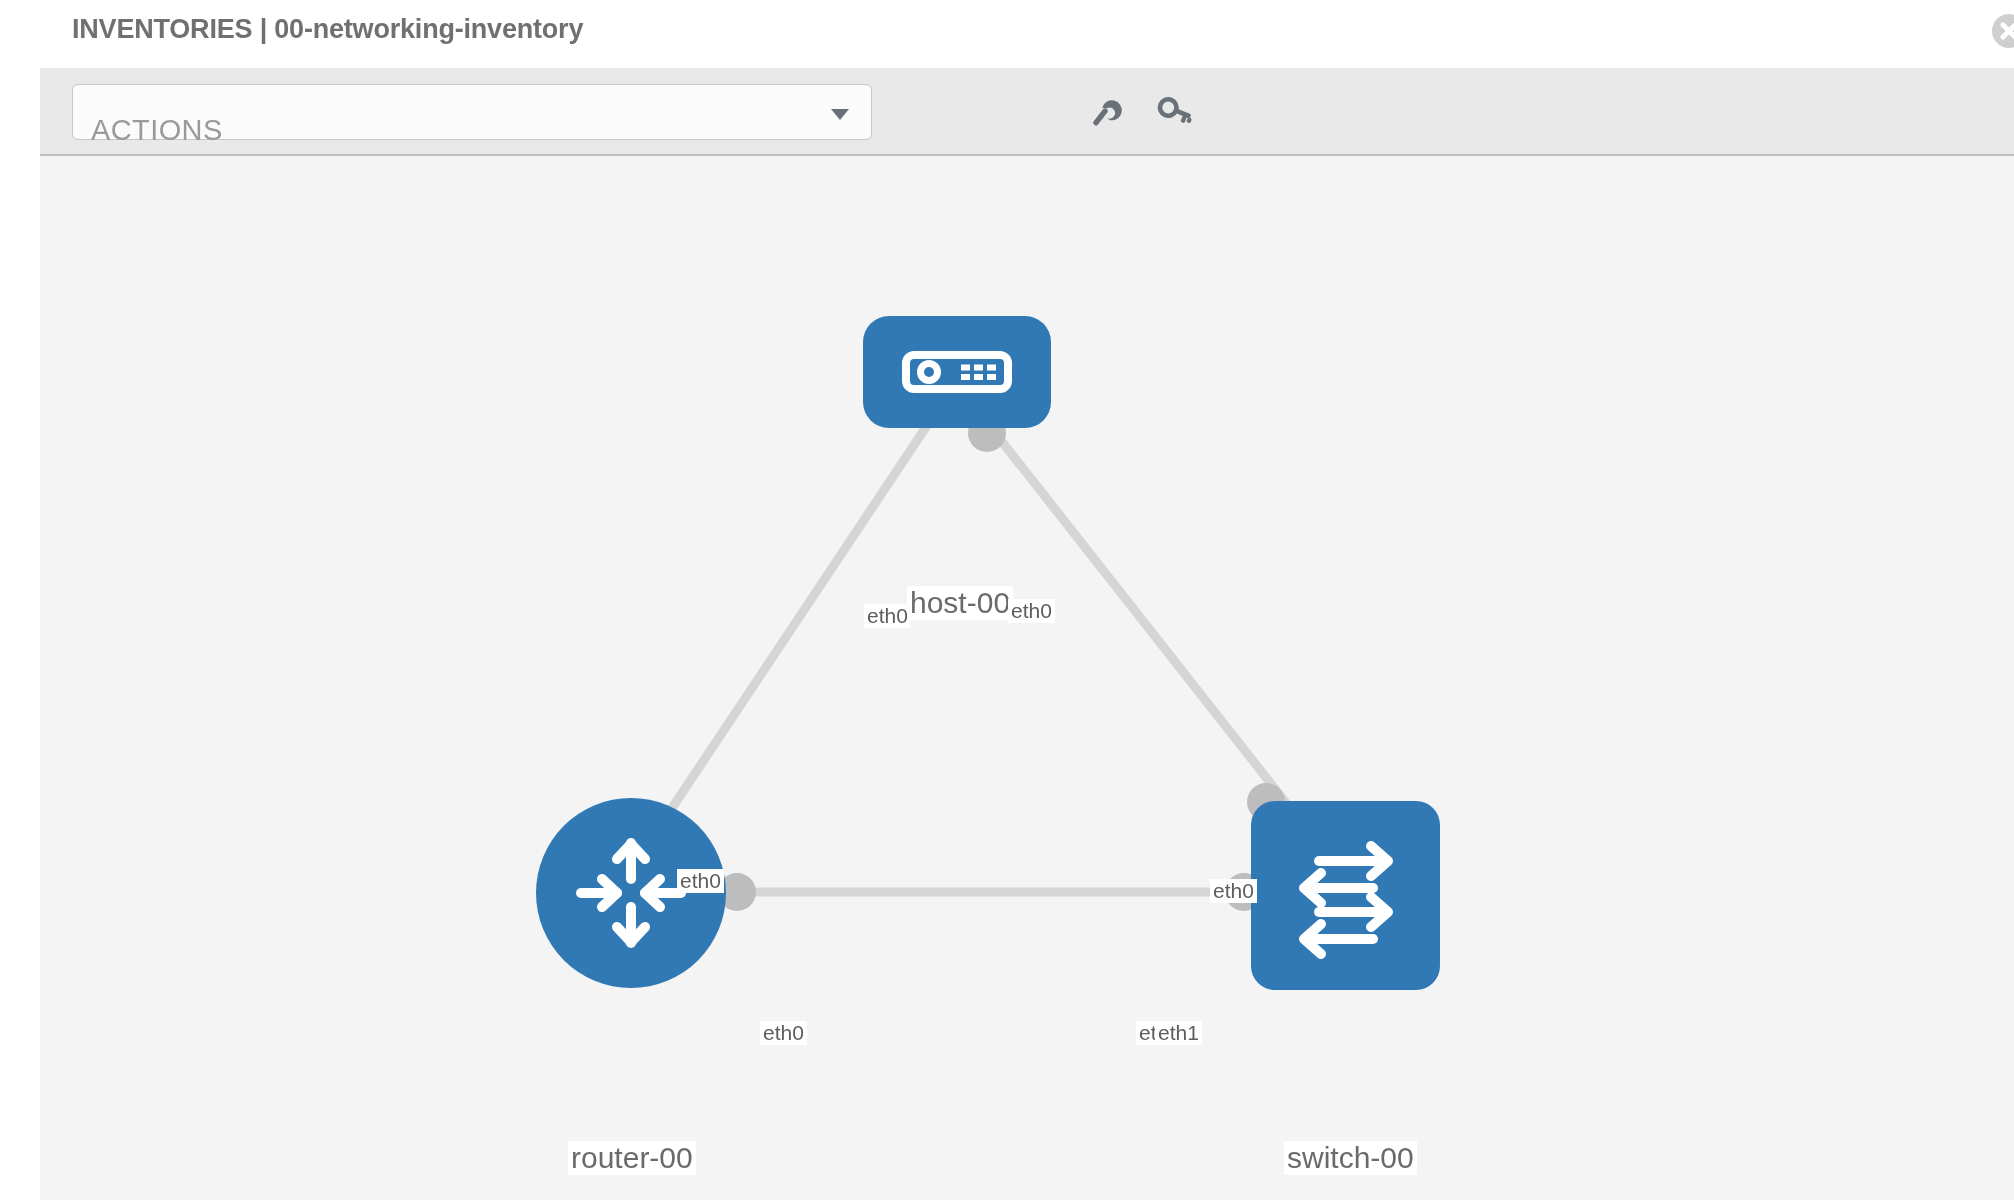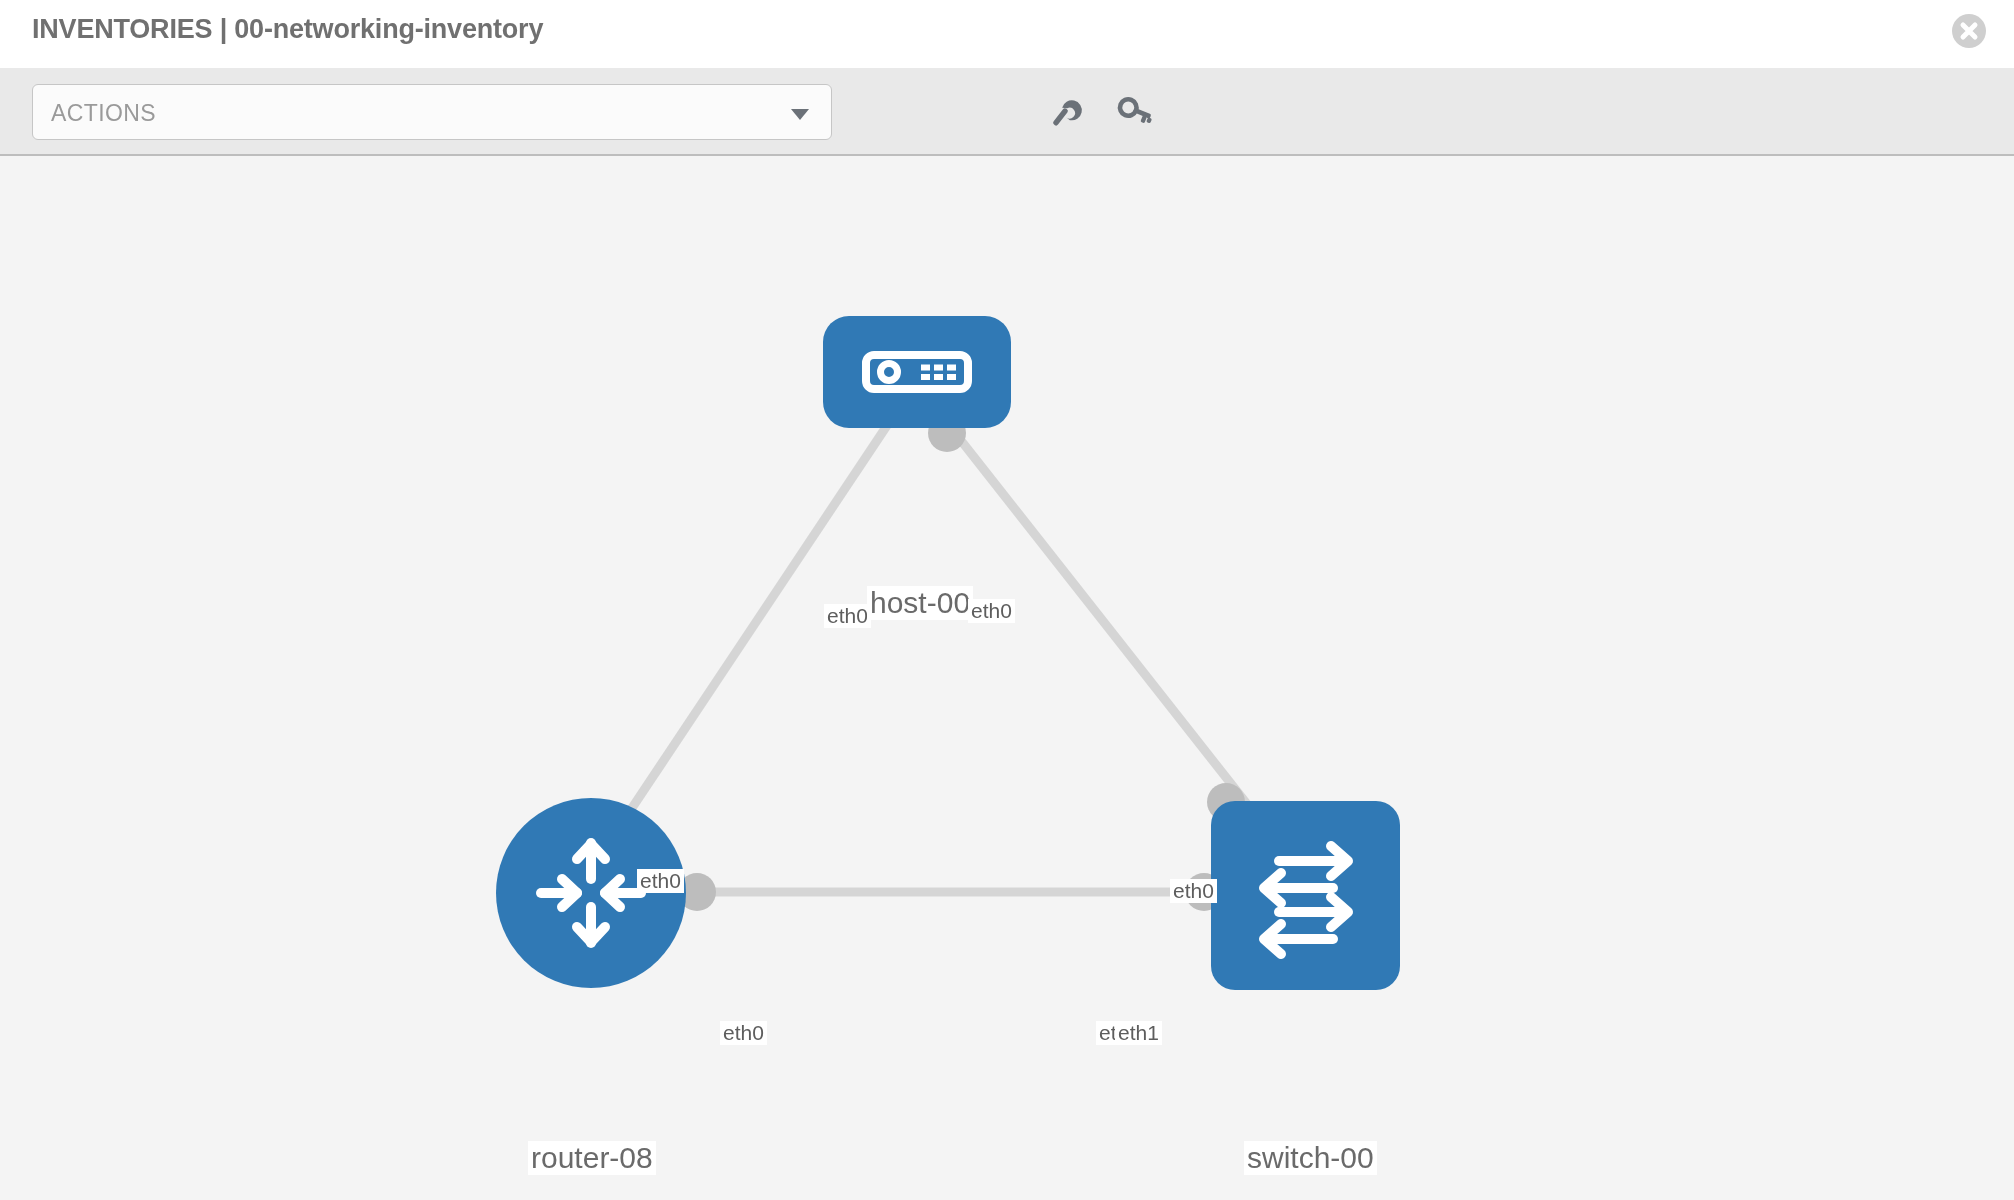--- a/index.html
+++ b/index.html
@@ -10,20 +10,21 @@
     overflow: hidden;
     background: #ffffff;
     font-family: "Liberation Sans", sans-serif;
   }
 
   #app {
     position: relative;
     width: 1720px;
     height: 1200px;
     background: #c2410c;
+    margin-left: 40px;
   }
 
   
   .titlebar {
     position: absolute;
     left: 0; top: 0;
     width: 2014px;
     height: 68px;
     background: #ffffff;
     box-sizing: border-box;
@@ -67,22 +68,22 @@
     width: 800px;
     height: 56px;
     background: #fbfbfb;
     border: 1px solid #c6c6c6;
     border-radius: 6px;
     box-sizing: border-box;
   }
   .actions-label {
     position: absolute;
     left: 18px;
-    top: 15px;
-    font-size: 23px;
+    top: 29px;
+    font-size: 29px;
     color: #9a9a9a;
     letter-spacing: 0.4px;
   }
   .caret {
     position: absolute;
     right: 22px;
     top: 24px;
     width: 0; height: 0;
     border-left: 9px solid transparent;
     border-right: 9px solid transparent;
@@ -265,21 +266,21 @@
           <path d="M48 96 L62 111 L76 96"></path>
           <path d="M12 62 H48"></path>
           <path d="M33 48 L48 62 L33 76"></path>
           <path d="M112 62 H76"></path>
           <path d="M91 48 L76 62 L91 76"></path>
         </g>
       </svg>
     </div>
     <div class="nlabel small" style="left:637px; top:713px;">eth0</div>
     <div class="nlabel small" style="left:720px; top:865px;">eth0</div>
-    <div class="nlabel big" style="left:528px; top:985px;">router-08</div>
+    <div class="nlabel big" style="left:528px; top:985px;">router-00</div>
 
     <div class="node switch">
       <svg width="126" height="126" viewBox="0 0 126 126" aria-hidden="true">
         <g stroke="#ffffff" stroke-width="10" stroke-linecap="round" stroke-linejoin="round" fill="none">
           <path d="M36 28 H104"></path>
           <path d="M88 13 L105 28 L88 43"></path>
           <path d="M90 55 H22"></path>
           <path d="M38 40 L21 55 L38 70"></path>
           <path d="M36 79 H104"></path>
           <path d="M88 64 L105 79 L88 94"></path>

